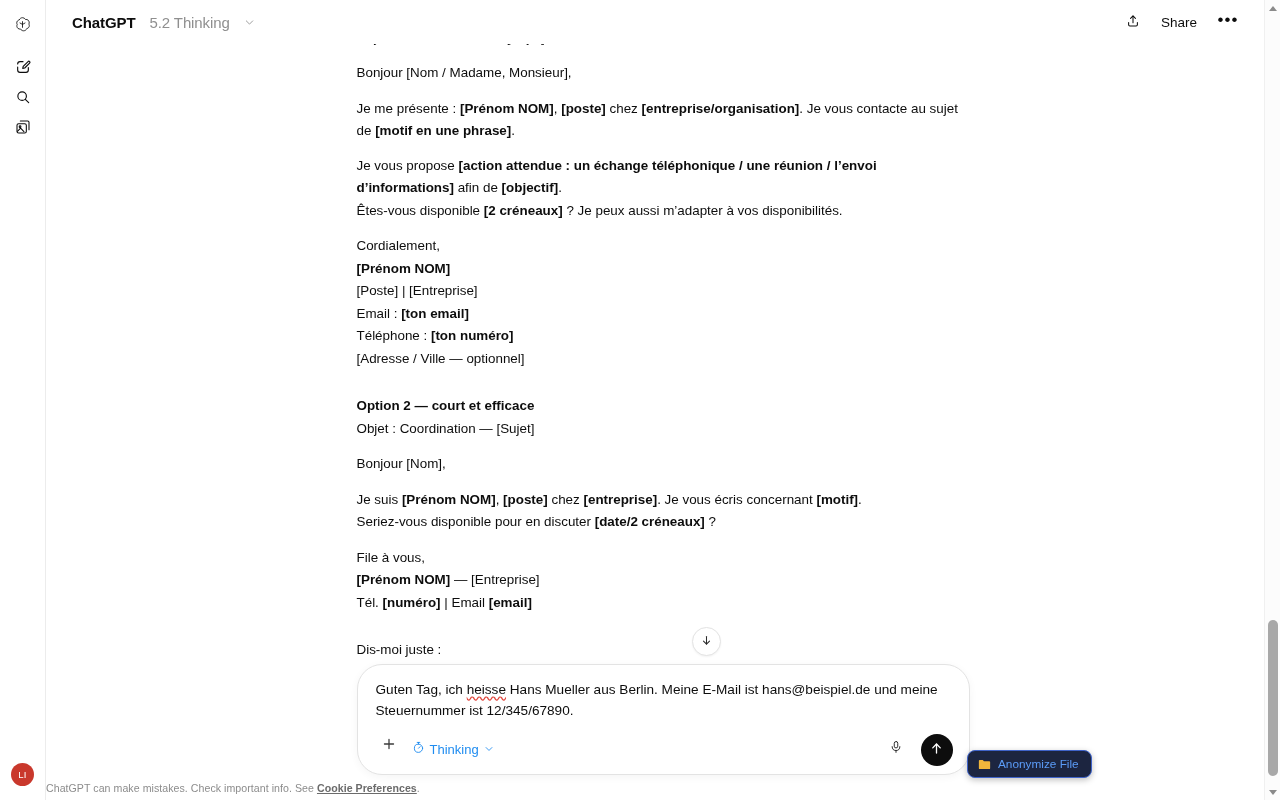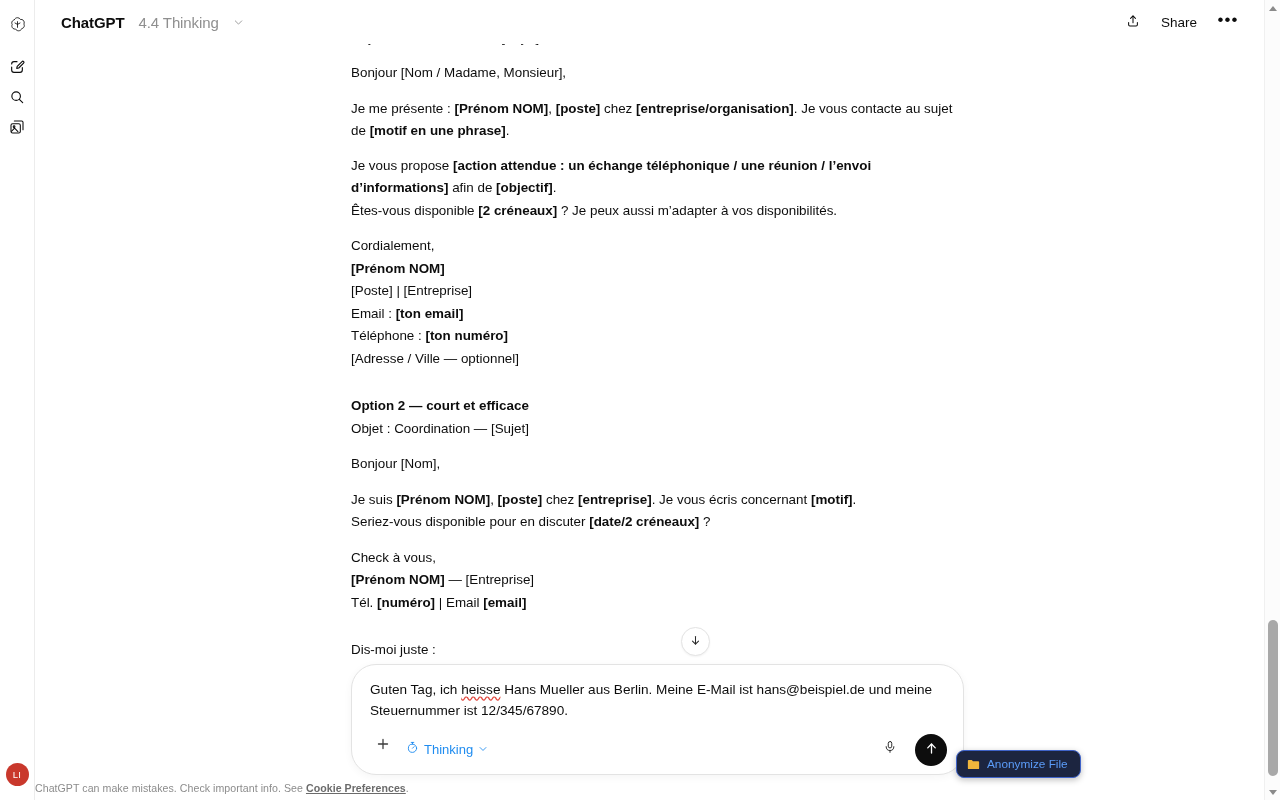--- a/index.html
+++ b/index.html
@@ -7,21 +7,21 @@
     width: 1280px; height: 800px;
     overflow: hidden;
     background: #ffffff;
     font-family: "Liberation Sans", sans-serif;
     color: #0d0d0d;
   }
   .app { position: relative; width: 1280px; height: 800px; display: flex; }
 
   
   .rail {
-    width: 35px; height: 800px;
+    width: 46px; height: 800px;
     background: #ffffff;
     border-right: 1px solid #ececec;
     display: flex; flex-direction: column; align-items: center;
     padding-top: 9px;
     flex: none;
   }
   .rail-btn {
     width: 30px; height: 30px;
     display: flex; align-items: center; justify-content: center;
     border-radius: 7px;
@@ -272,38 +272,38 @@
         <div class="blank-sm"></div>
 
         <p class="hd">Option 2 — court et efficace</p>
         <p>Objet : Coordination — [Sujet]</p>
         <div class="blank"></div>
         <p>Bonjour [Nom],</p>
         <div class="blank"></div>
         <p><span>Je suis </span><span class="b">[Prénom NOM]</span><span>, </span><span class="b">[poste]</span><span> chez </span><span class="b">[entreprise]</span><span>. Je vous écris concernant </span><span class="b">[motif]</span><span>.</span></p>
         <p><span>Seriez-vous disponible pour en discuter </span><span class="b">[date/2 créneaux]</span><span> ?</span></p>
         <div class="blank"></div>
-        <p>Check à vous,</p>
+        <p>File à vous,</p>
         <p><span class="b">[Prénom NOM]</span><span> — [Entreprise]</span></p>
         <p><span>Tél. </span><span class="b">[numéro]</span><span> | Email </span><span class="b">[email]</span></p>
         <div class="blank"></div>
         <div class="blank-sm"></div>
         <p>Dis-moi juste :</p>
 
         <ol class="steps">
           <li>À qui tu écris (nom + entreprise)</li>
           <li>Le but (présentation, candidature, suivi, demande d’info, proposition, etc.)</li>
         </ol>
       </div>
     </div>
 
     <div class="topbar">
       <div class="model-sel">
         <span class="model-name">ChatGPT</span>
-        <span class="model-variant">4.4 Thinking</span>
+        <span class="model-variant">5.2 Thinking</span>
         <span class="chev">
           <svg width="11" height="11" viewBox="0 0 24 24" fill="none" stroke="currentColor" stroke-width="2.1" stroke-linecap="round" stroke-linejoin="round">
               <path d="M5 8.5 12 15.5 19 8.5"></path>
             </svg>
         </span>
       </div>
       <div class="top-right">
         <div class="share-btn">
           <span>
             <svg width="14" height="14" viewBox="0 0 24 24" fill="none" stroke="#0d0d0d" stroke-width="1.8" stroke-linecap="round" stroke-linejoin="round">

